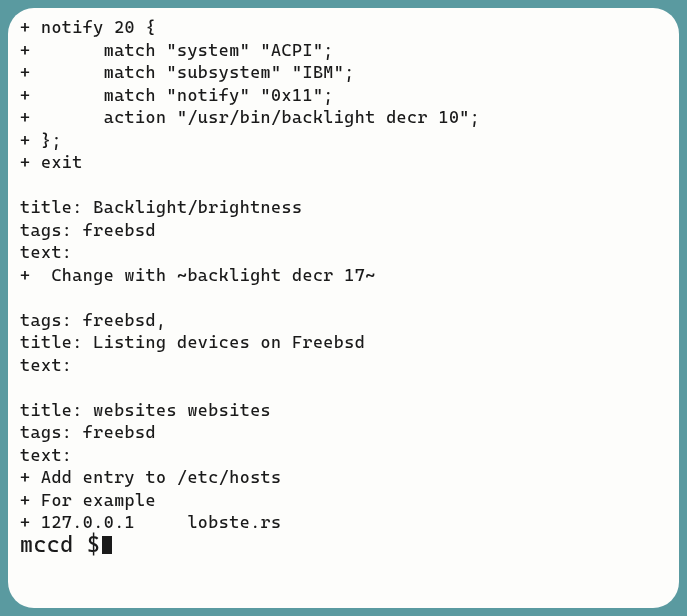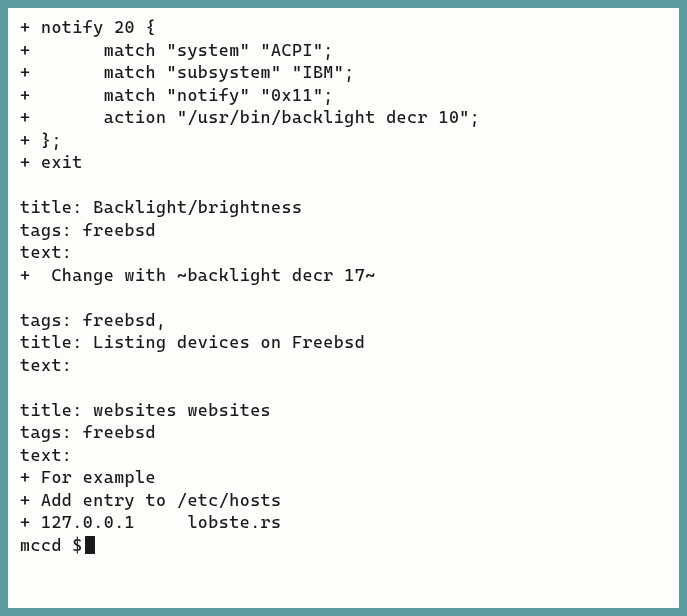--- a/index.html
+++ b/index.html
@@ -13,32 +13,33 @@
       height: 616px;
       padding: 8px;
       font-family: "Cascadia Code", "Consolas", "Menlo", "Monaco", monospace;
     }
     .terminal {
       background: #fdfdfb;
       width: 100%;
       height: 100%;
       padding: 8px 12px;
       overflow: hidden;
+      border-radius: 26px;
     }
     .line {
       font-size: 17px;
       line-height: 22.5px;
       color: #1a1a1a;
       white-space: pre;
       letter-spacing: 0.5px;
     }
     .prompt-line {
       display: flex;
       align-items: center;
-      font-size: 17px;
+      font-size: 22px;
       line-height: 22.5px;
       color: #1a1a1a;
       letter-spacing: 0.5px;
     }
     .cursor {
       display: inline-block;
       width: 10px;
       height: 18px;
       background: #1a1a1a;
       margin-left: 2px;
@@ -66,21 +67,21 @@
       <div class="line">text:</div>
       <div class="line">+  Change with ~backlight decr 17~</div>
       <div class="blank"></div>
       <div class="line">tags: freebsd,</div>
       <div class="line">title: Listing devices on Freebsd</div>
       <div class="line">text:</div>
       <div class="blank"></div>
       <div class="line">title: websites websites</div>
       <div class="line">tags: freebsd</div>
       <div class="line">text:</div>
+      <div class="line">+ Add entry to /etc/hosts</div>
       <div class="line">+ For example</div>
-      <div class="line">+ Add entry to /etc/hosts</div>
       <div class="line">+ 127.0.0.1     lobste.rs</div>
     </div>
   <div class="prompt-line">
     <span>mccd $ </span>
     <span class="cursor"></span>
   </div>
 </div>
 
 </body></html>

